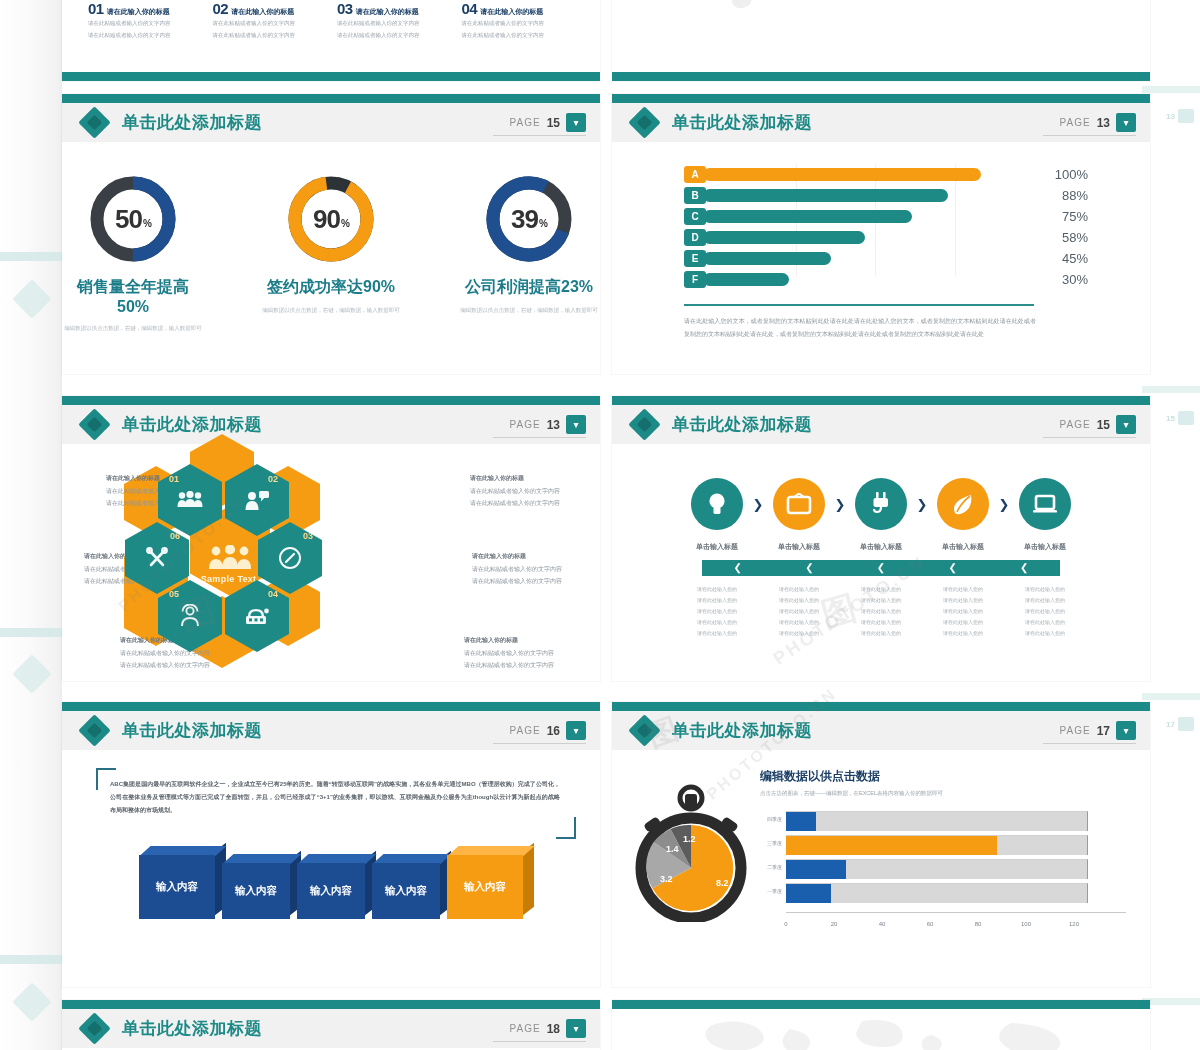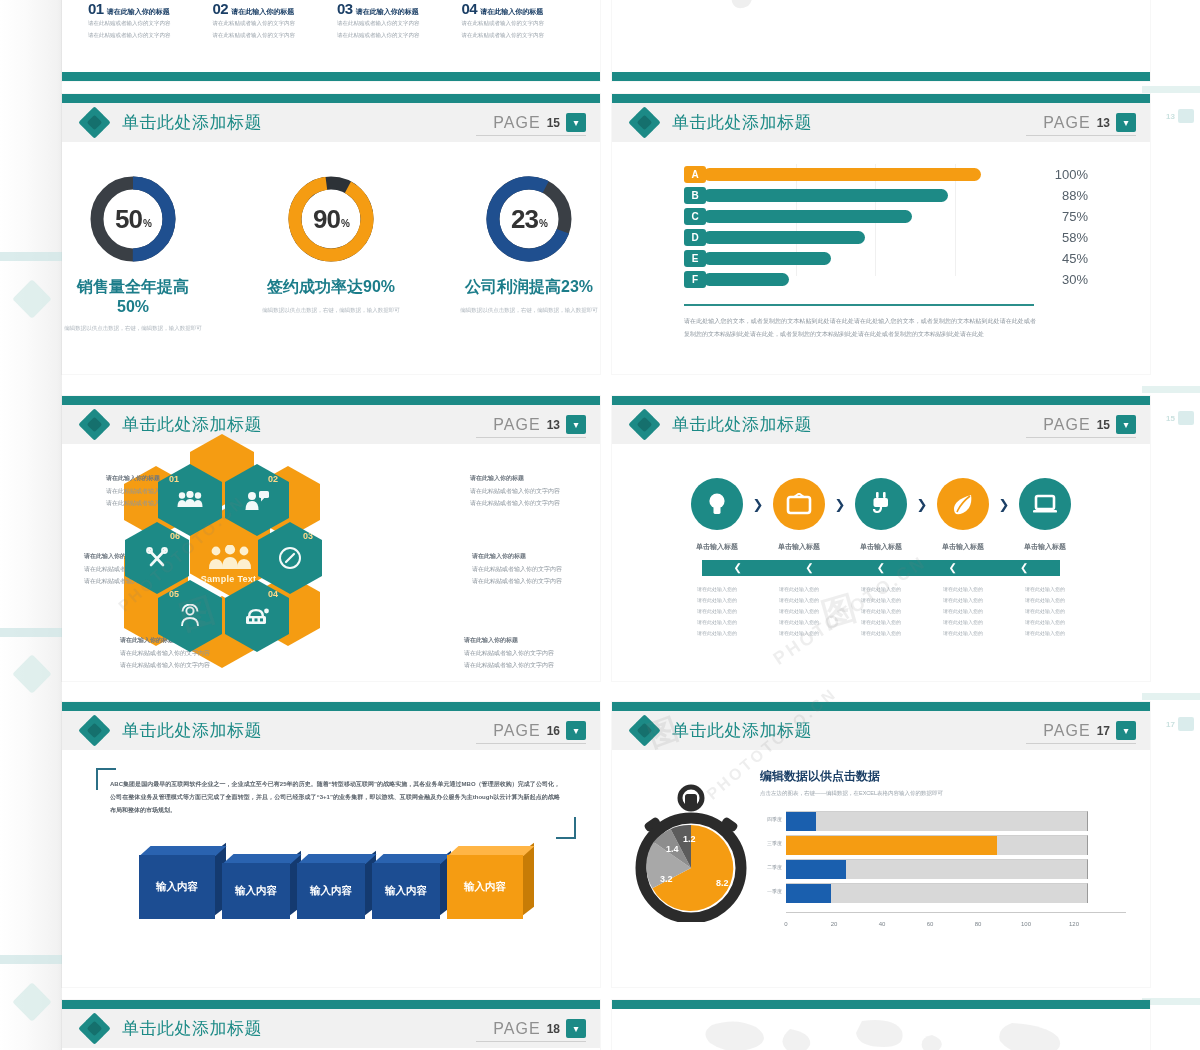--- a/index.html
+++ b/index.html
@@ -59,29 +59,29 @@
   }
   .hdr-diamond i {
     position:absolute; background:#1c8a86; border-radius:2px; transform:rotate(45deg);
   }
   .hdr-diamond i.a { width:13px; height:13px; left:1px;  top:8px; }
   .hdr-diamond i.b { width:13px; height:13px; left:15px; top:8px; }
   .hdr-diamond i.c { width:13px; height:13px; left:8px;  top:1px; }
   .hdr-diamond i.d { width:13px; height:13px; left:8px;  top:15px; }
   .hdr-diamond i.e { width:11px; height:11px; left:9px;  top:9px; background:#15706d; }
   .hdr-title {
-    margin-left:12px; font-size:17px; font-weight:400; color:#1c8a86;
+    margin-left:12px; font-size:17px; font-weight:700; color:#1c8a86;
     letter-spacing:.5px;
   }
   .pagebox {
     position:absolute; right:14px; top:10px;
     display:flex; align-items:center; gap:6px;
     border-bottom:1px solid #cfcfcf; padding-bottom:3px;
   }
-  .pagebox .lbl { font-size:16px; color:#8f8f8f; letter-spacing:1px;margin-left:17px; }
+  .pagebox .lbl { font-size:10px; color:#8f8f8f; letter-spacing:1px;margin-left:17px; }
   .pagebox .num { font-size:12px; font-weight:700; color:#444; }
   .pagebox .chev {
     width:20px; height:19px; background:#1c8a86; border-radius:2px;
     display:flex; align-items:center; justify-content:center;
     color:#fff; font-size:10px; line-height:1;
   }
   .body-area { position:absolute; left:0; top:48px; width:100%; bottom:0; }
 
   
   .p11-cols { display:flex; padding:0 26px; gap:12px; }
@@ -333,21 +333,21 @@
         <div class="donut-sub">编辑数据以供点击数据，右键，编辑数据，输入数据即可</div>
       </div>
 
       <div class="donut-cell">
         <div class="donut-wrap">
           <svg width="90" height="90" viewBox="0 0 90 90">
             <circle cx="45" cy="45" r="36" fill="none" stroke="#3a3f45" stroke-width="13"></circle>
             <circle cx="45" cy="45" r="36" fill="none" stroke="#1f4f8f" stroke-width="13" stroke-dasharray="174.2 226.2" transform="rotate(20 45 45)"></circle>
           </svg>
           <div class="donut-val">
-            <span>23</span>
+            <span>39</span>
               <sup>%</sup>
           </div>
         </div>
         <div class="donut-cap">公司利润提高23%</div>
         <div class="donut-sub">编辑数据以供点击数据，右键，编辑数据，输入数据即可</div>
       </div>
 
     </div>
   </div>
 </div>

